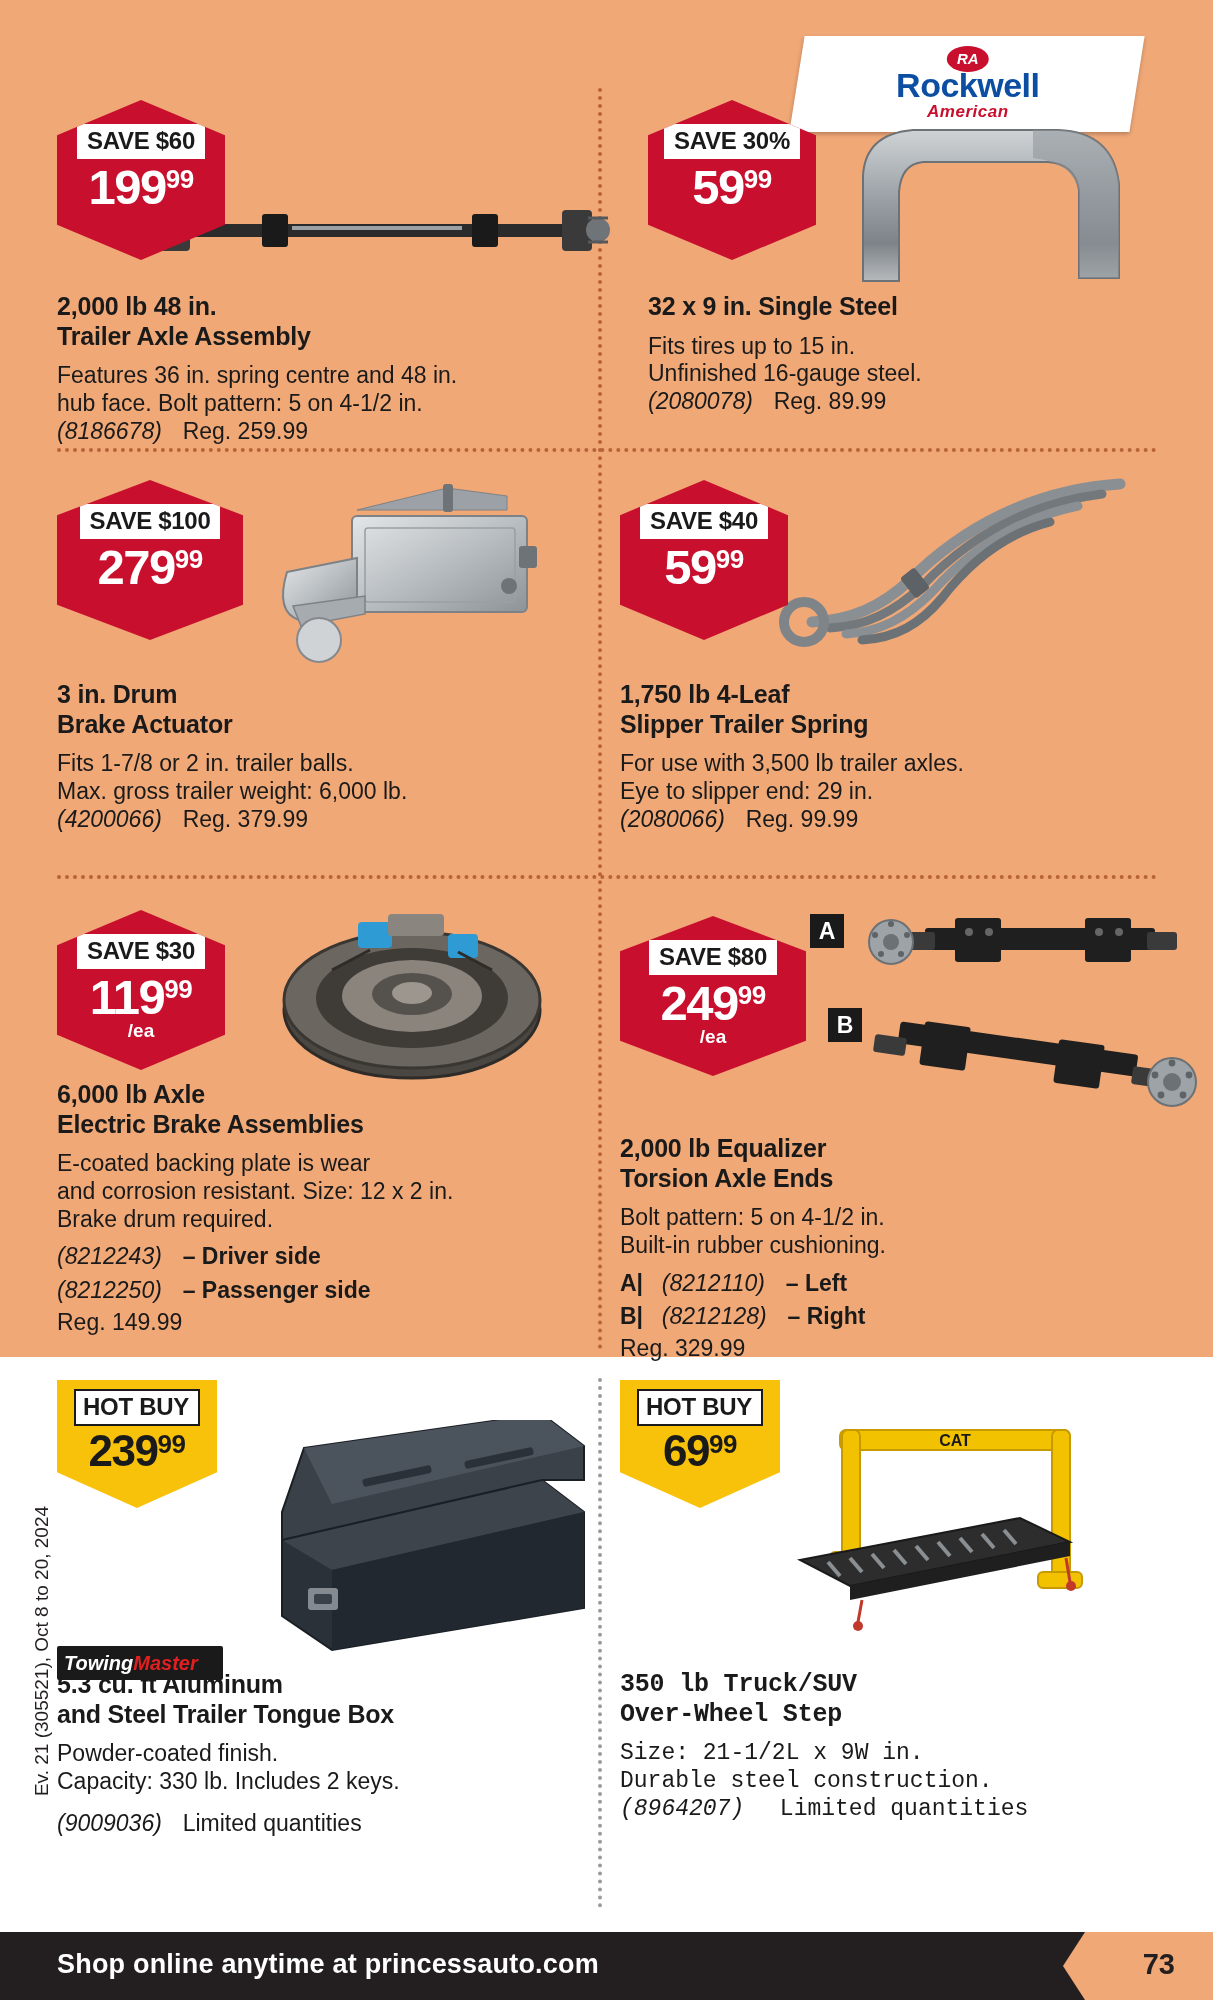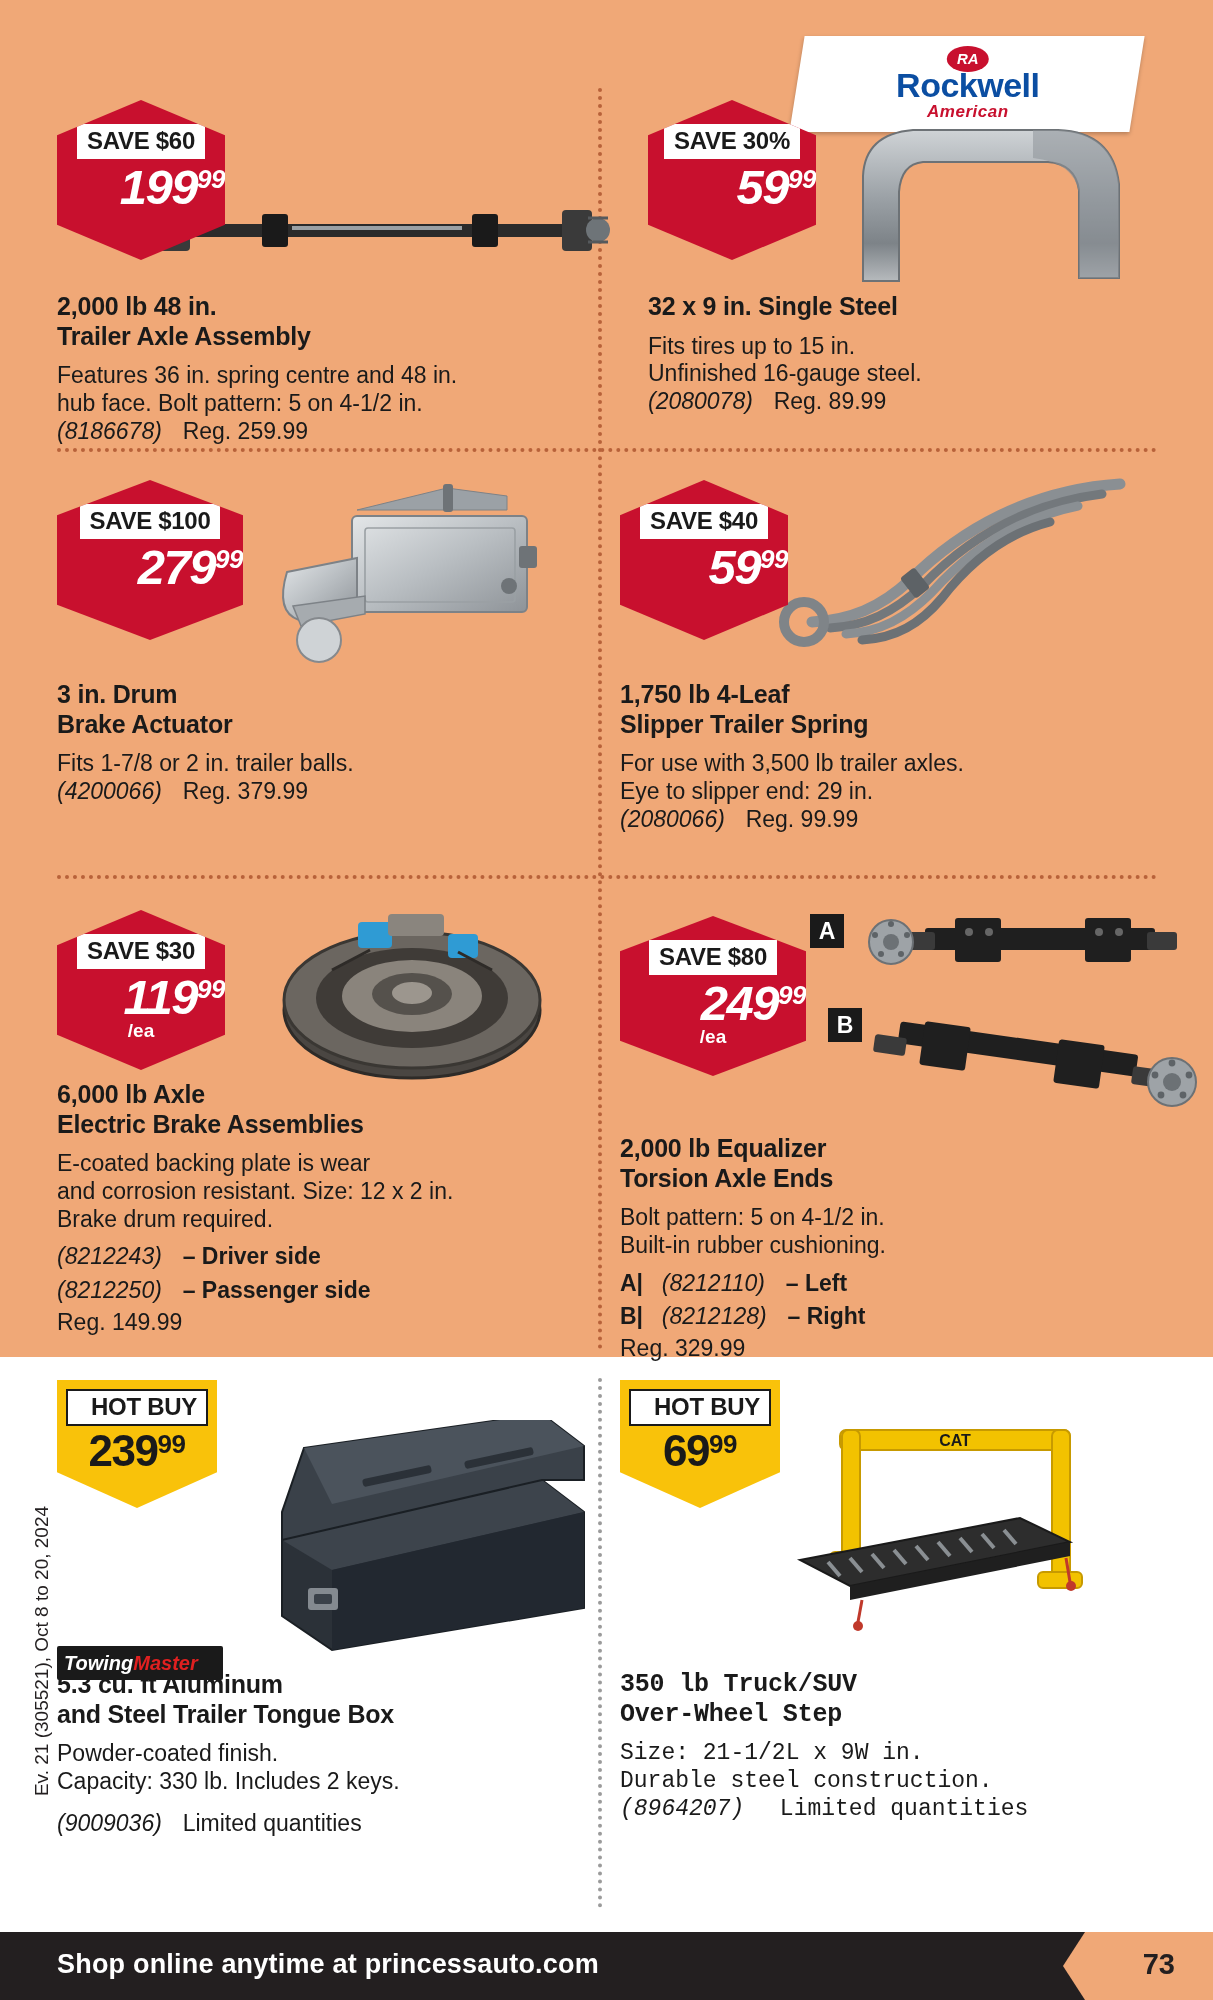--- a/index.html
+++ b/index.html
@@ -86,37 +86,37 @@
     background: #ffffff; color: #1a1a1a;
     font-size: 24px; font-weight: bold;
     padding: 3px 10px 4px 10px;
     margin-top: 24px;
     letter-spacing: -.3px;
   }
   .priceline {
     margin-top: 4px;
     font-weight: bold;
     line-height: 1;
-    display: flex; align-items: flex-start; justify-content: flex-end; font-style: italic;
+    display: flex; align-items: flex-start; justify-content: center;
   }
   .dollars { font-size: 49px; letter-spacing: -1.5px; }
   .cents { font-size: 26px; margin-top: 3px; letter-spacing: -.5px;}
   .ea { font-size: 19px; font-weight: bold; margin-top: -2px; }
 
   
   .hotbuy {
     position: absolute; width: 160px; height: 128px;
     background: #f9c20a;
     clip-path: polygon(0 0, 100% 0, 100% 72%, 50% 100%, 0 72%);
     text-align: center;
   }
   .hotbuy-label {
     display: inline-block; background: #ffffff; color: #1a1a1a;
     border: 2px solid #1a1a1a;
-    font-size: 24px; font-weight: bold; padding: 2px 9px 3px 23px;
+    font-size: 24px; font-weight: bold; padding: 2px 9px 3px 7px;
     margin-top: 9px; letter-spacing: -.3px;
   }
   .hotbuy-price {
     margin-top: 3px; font-weight: bold; color: #1a1a1a;
     display: flex; align-items: flex-start; justify-content: center; line-height: 1;
   }
   .hotbuy-price .dollars { font-size: 44px; }
   .hotbuy-price .cents { font-size: 26px; margin-top: 2px; }
 
   
@@ -283,20 +283,21 @@
       <div class="priceline">
         <span class="dollars">279</span>
         <span class="cents">99</span>
       </div>
     </div>
 
     <div style="position:absolute; left:0px; top:200px; width:520px;">
       <div class="ptitle">3 in. Drum</div>
       <div class="ptitle">Brake Actuator</div>
       <div class="pdesc">Fits 1-7/8 or 2 in. trailer balls.</div>
+      <div class="pdesc" style="margin-top:0">Max. gross trailer weight: 6,000 lb.</div>
       <div class="pdesc" style="margin-top:0">
         <span class="psku">(4200066)</span>
         <span style="display:inline-block;width:8px"></span>
         <span>Reg. 379.99</span>
       </div>
     </div>
   </div>
 
   <div class="cell" style="left:620px; top:480px; width:530px; height:380px;">
     <svg class="art" style="left:110px; top:-10px;" width="420" height="200" viewBox="0 0 420 200">

